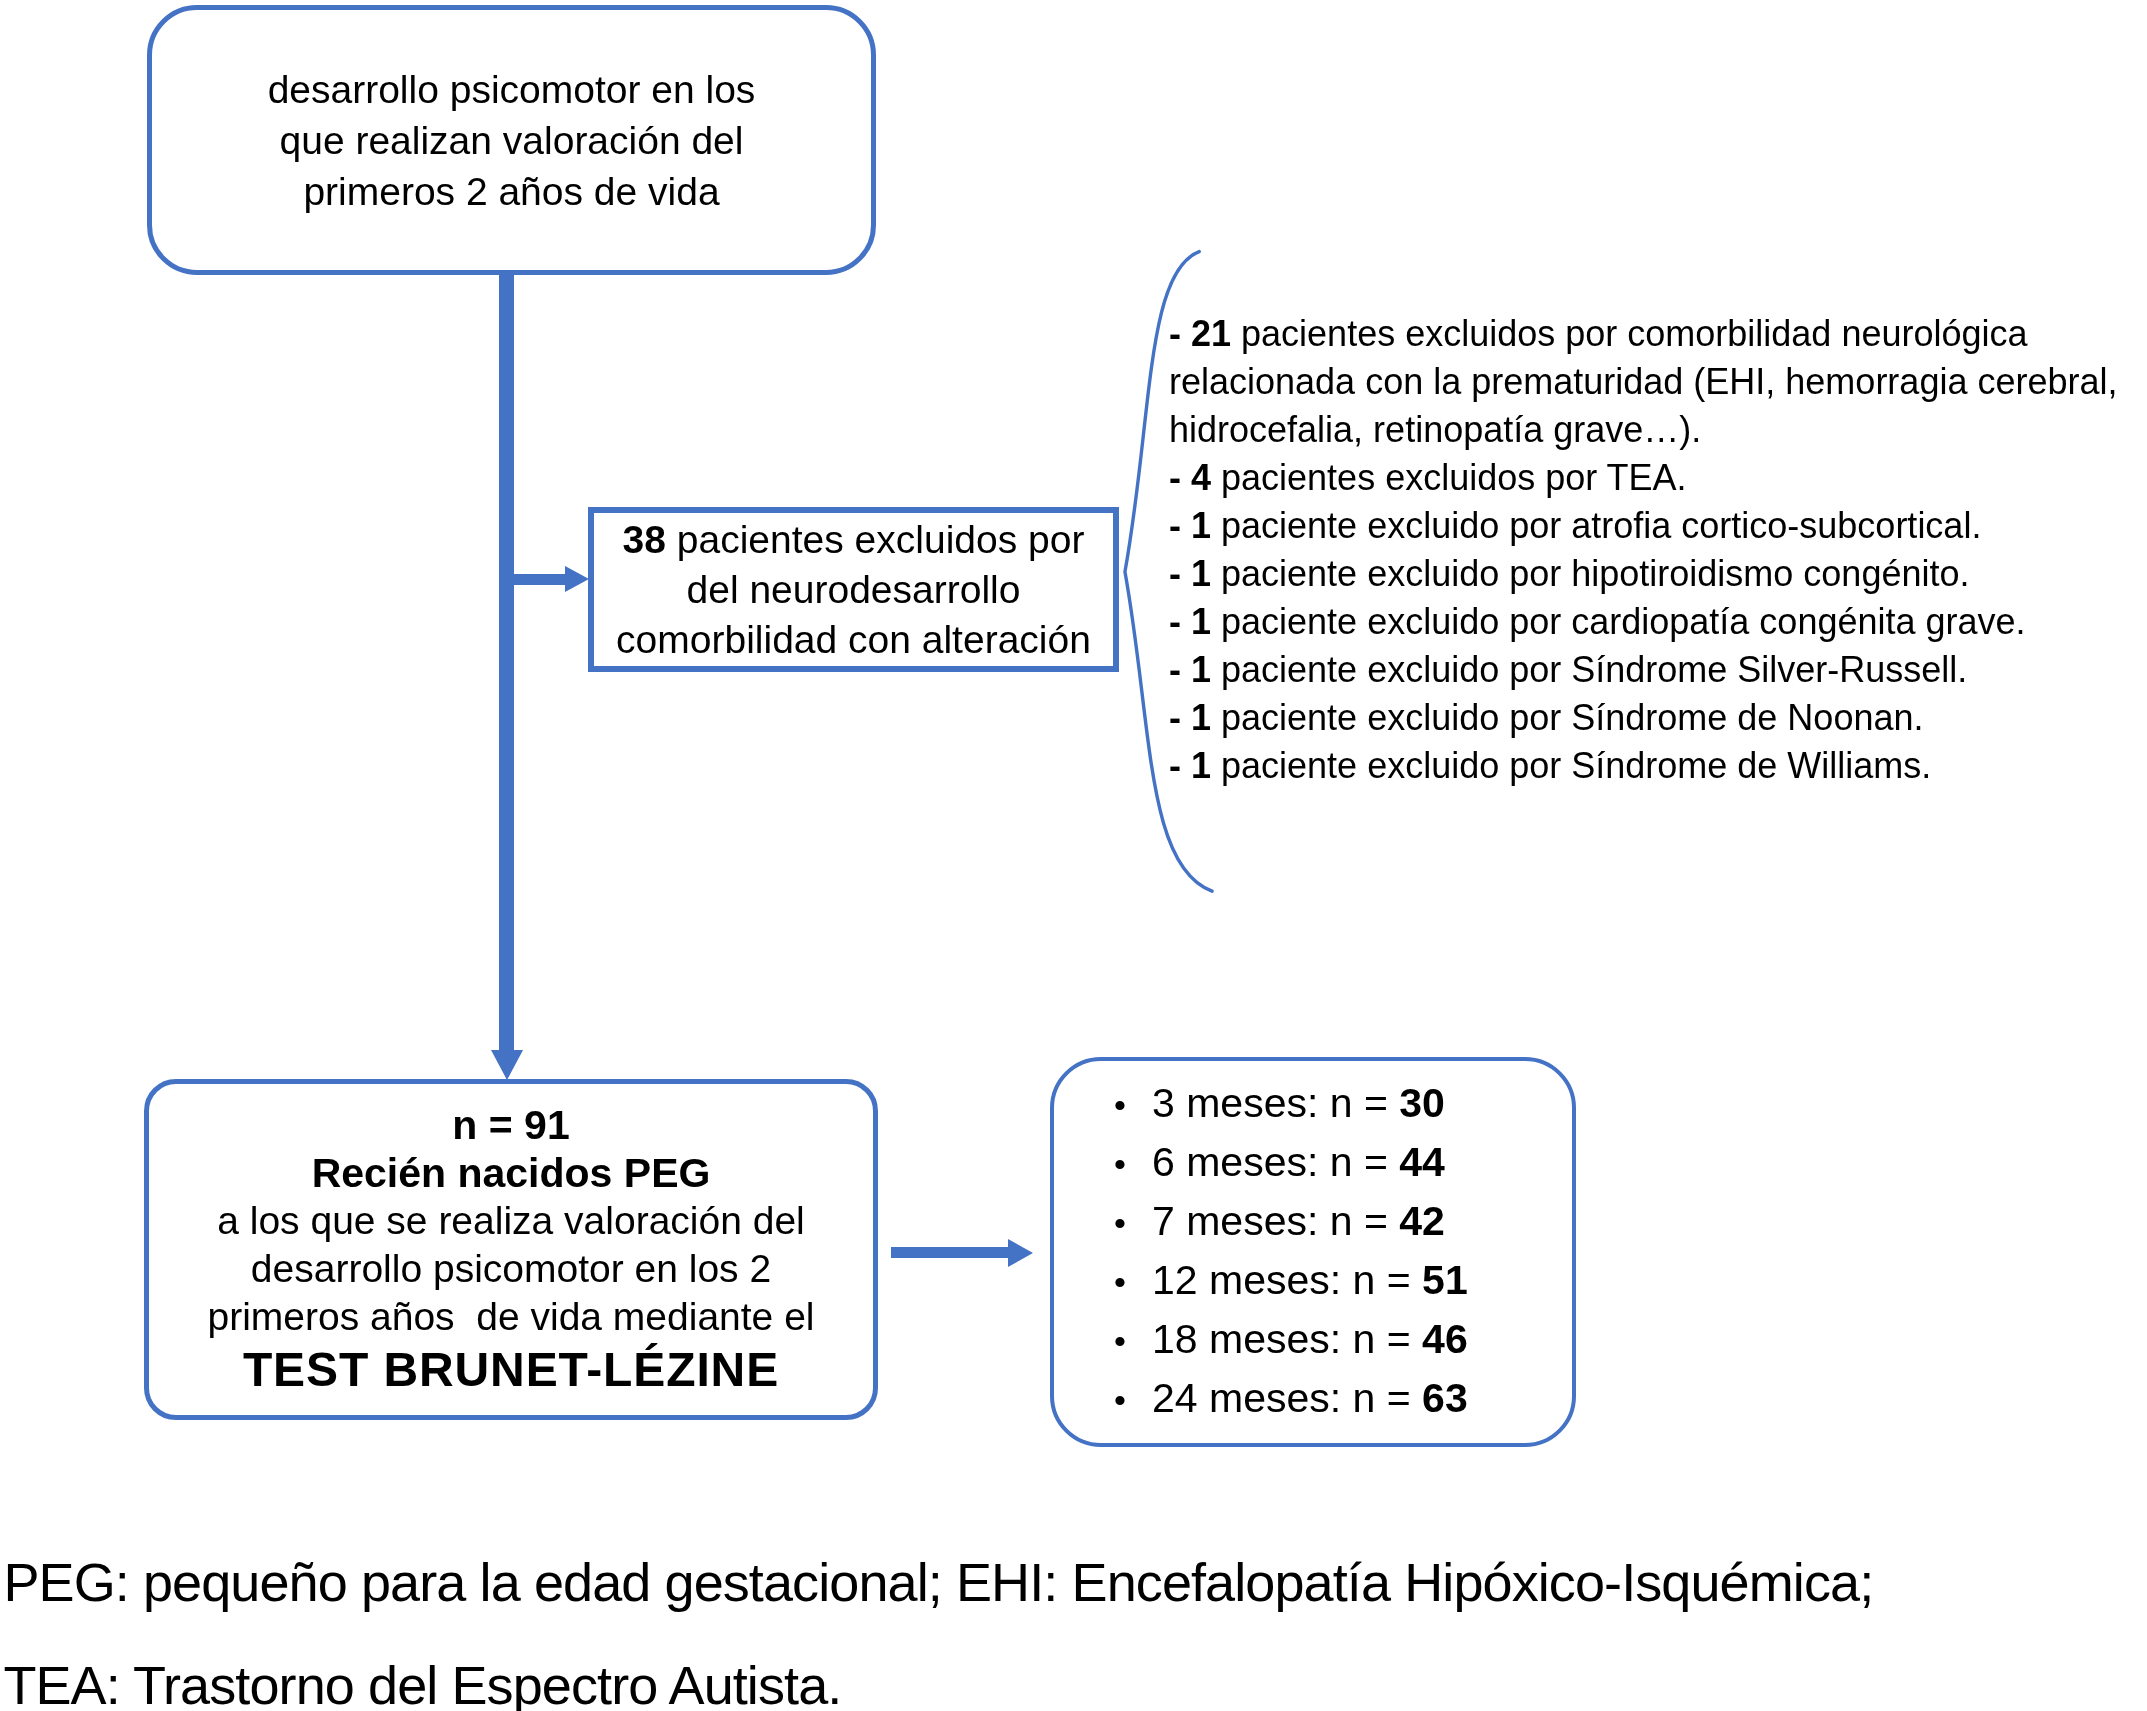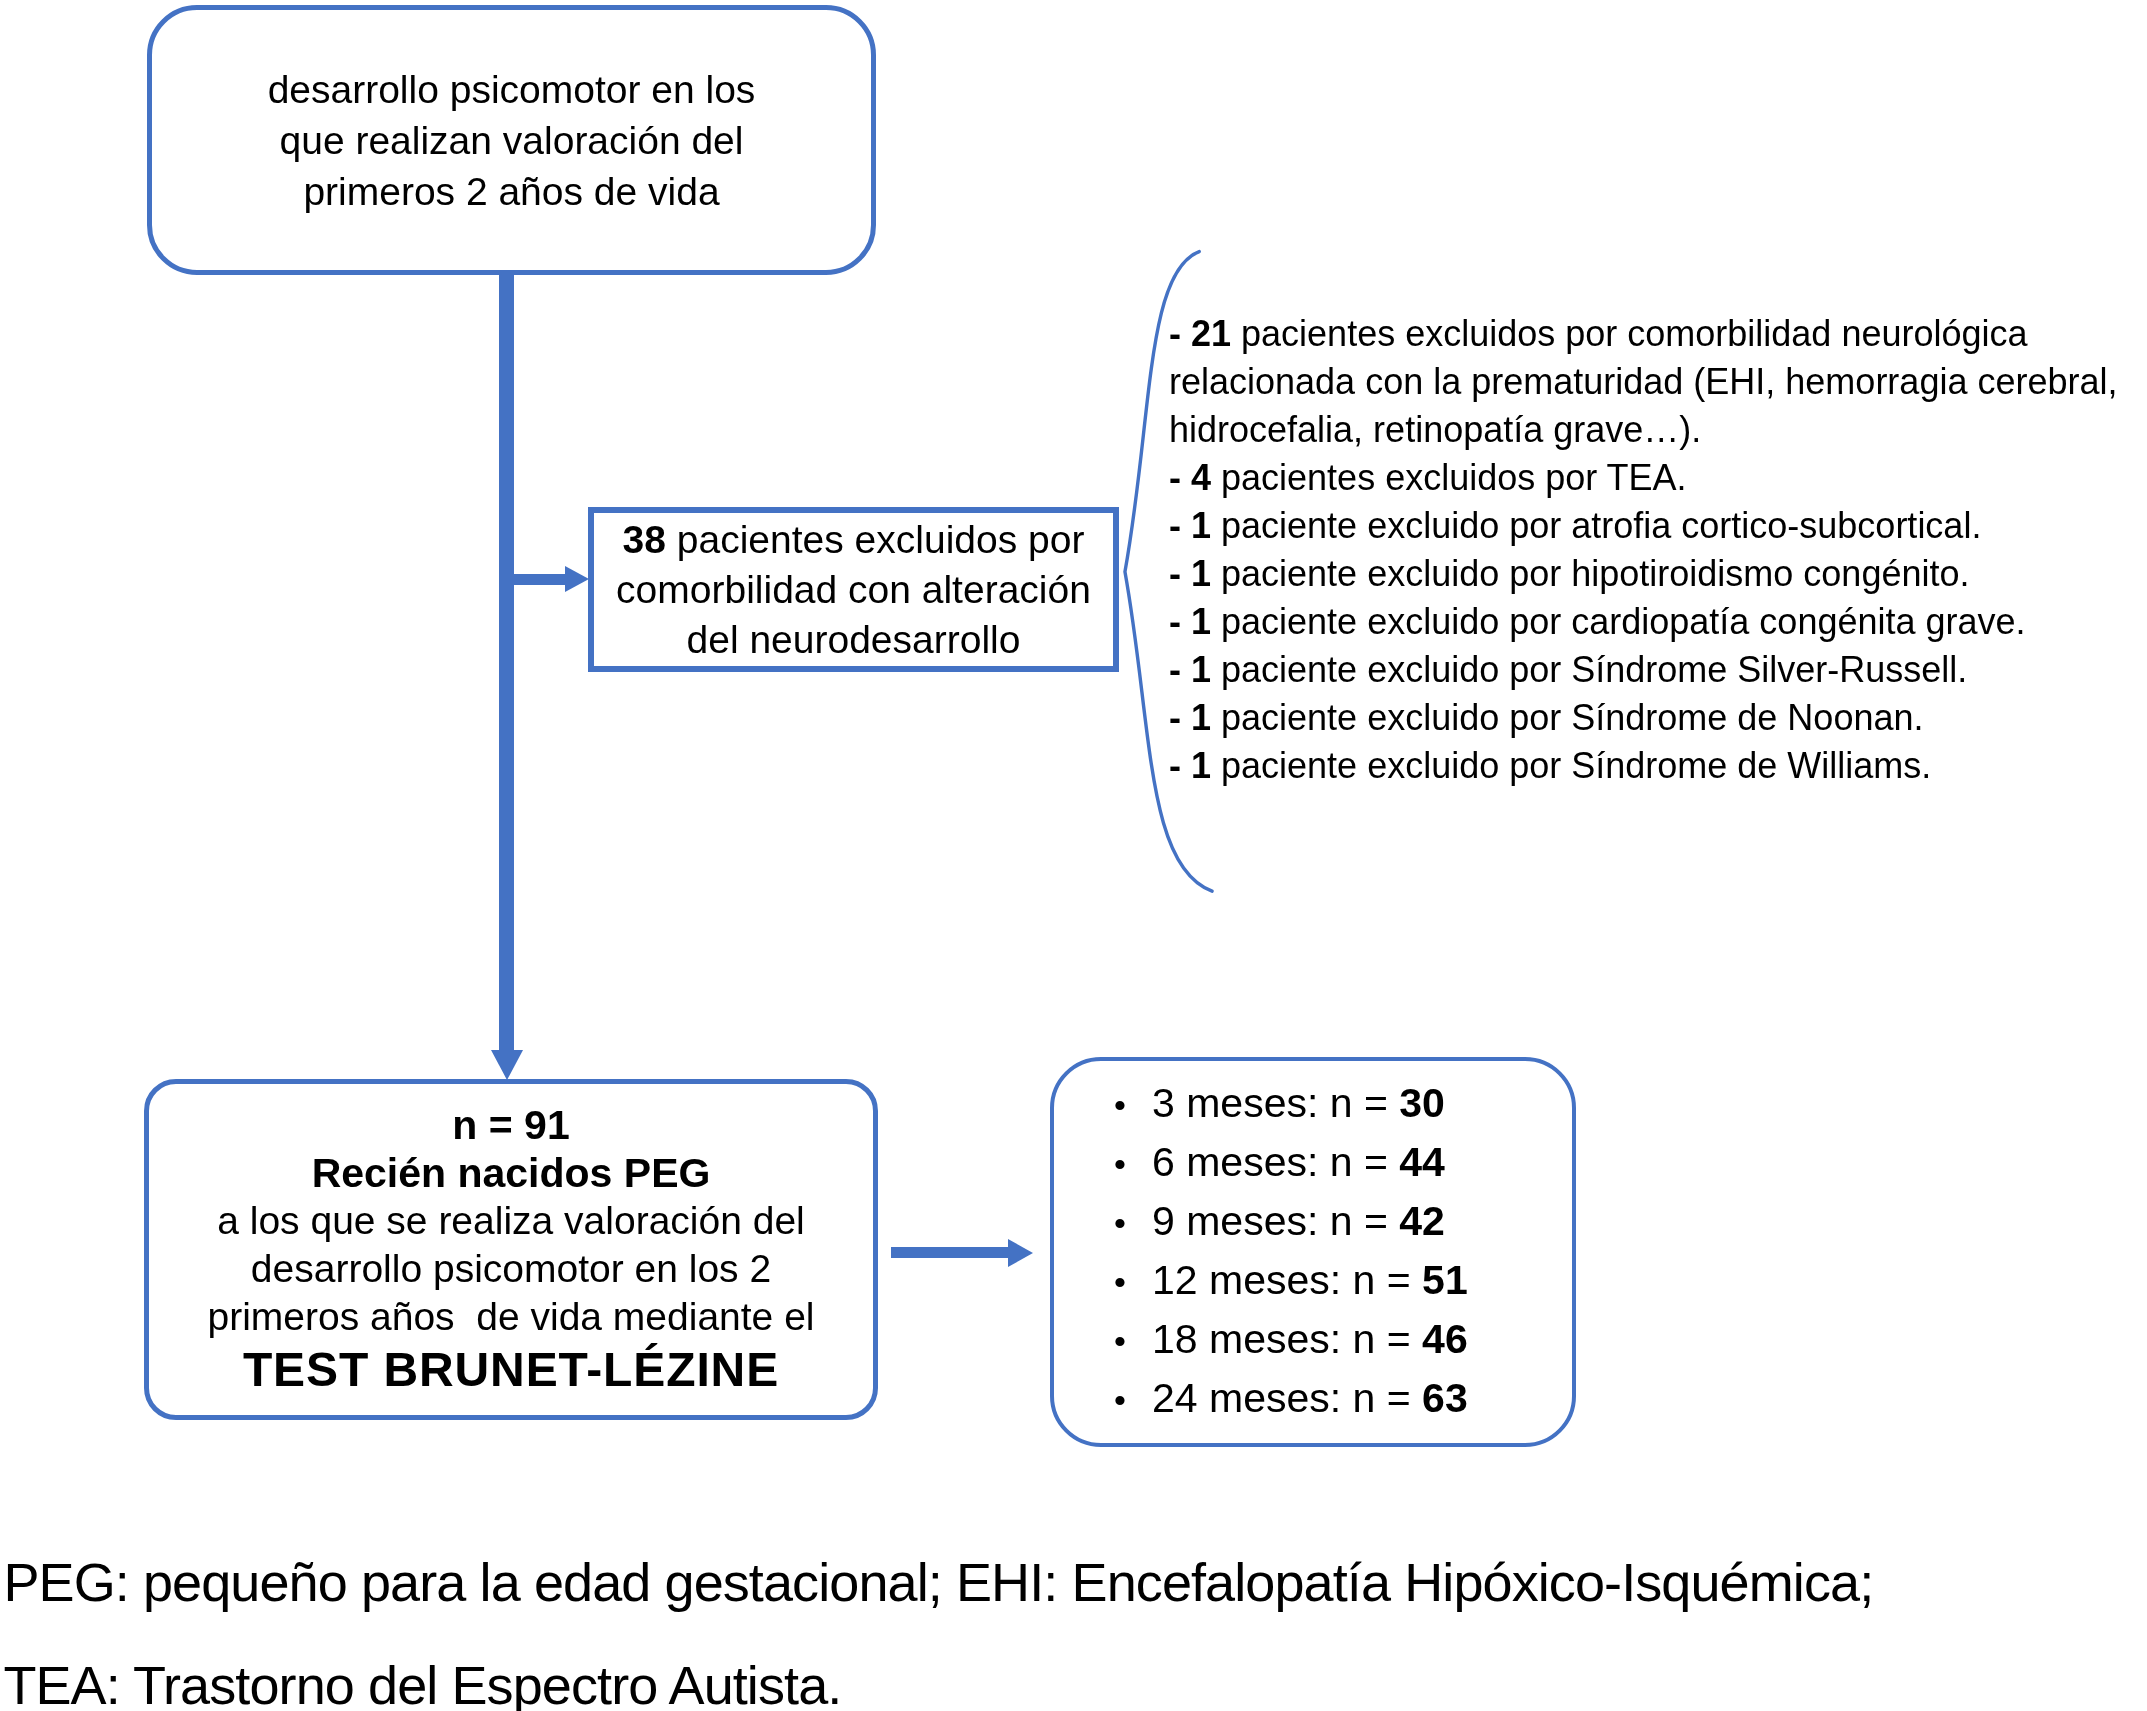--- a/index.html
+++ b/index.html
@@ -76,22 +76,22 @@
   </div>
 
   <div class="vline"></div>
   <div class="arrow-down-head"></div>
 
   <div class="branch-line"></div>
   <div class="branch-head"></div>
 
   <div class="box mid-box">
     <div><b>38</b><span class="pre"> pacientes excluidos por</span></div>
+    <div>del neurodesarrollo</div>
     <div>comorbilidad con alteración</div>
-    <div>del neurodesarrollo</div>
   </div>
 
   <svg class="brace" width="111" height="659" viewBox="0 0 130 770">
     <path d="M 101 8 C 38 32, 46 205, 14 383 C 46 561, 38 728, 116 757" fill="none" stroke="#4472C4" stroke-width="4" stroke-linecap="round"></path>
   </svg>
 
   <div class="excl-list">
     <div class="excl-item"><b>- 21</b><span> pacientes excluidos por comorbilidad neurológica relacionada con la prematuridad (EHI, hemorragia cerebral, hidrocefalia, retinopatía grave…).</span></div>
     <div class="excl-item"><b>- 4</b><span> pacientes excluidos por TEA.</span></div>
     <div class="excl-item"><b>- 1</b><span> paciente excluido por atrofia cortico-subcortical.</span></div>
@@ -120,21 +120,21 @@
         <span class="pre">3 meses: n = </span>
         <b>30</b>
       </div>
     <div class="bullet-row">
         <span class="dot">•</span>
         <span class="pre">6 meses: n = </span>
         <b>44</b>
       </div>
     <div class="bullet-row">
         <span class="dot">•</span>
-        <span class="pre">9 meses: n = </span>
+        <span class="pre">7 meses: n = </span>
         <b>42</b>
       </div>
     <div class="bullet-row">
         <span class="dot">•</span>
         <span class="pre">12 meses: n = </span>
         <b>51</b>
       </div>
     <div class="bullet-row">
         <span class="dot">•</span>
         <span class="pre">18 meses: n = </span>

